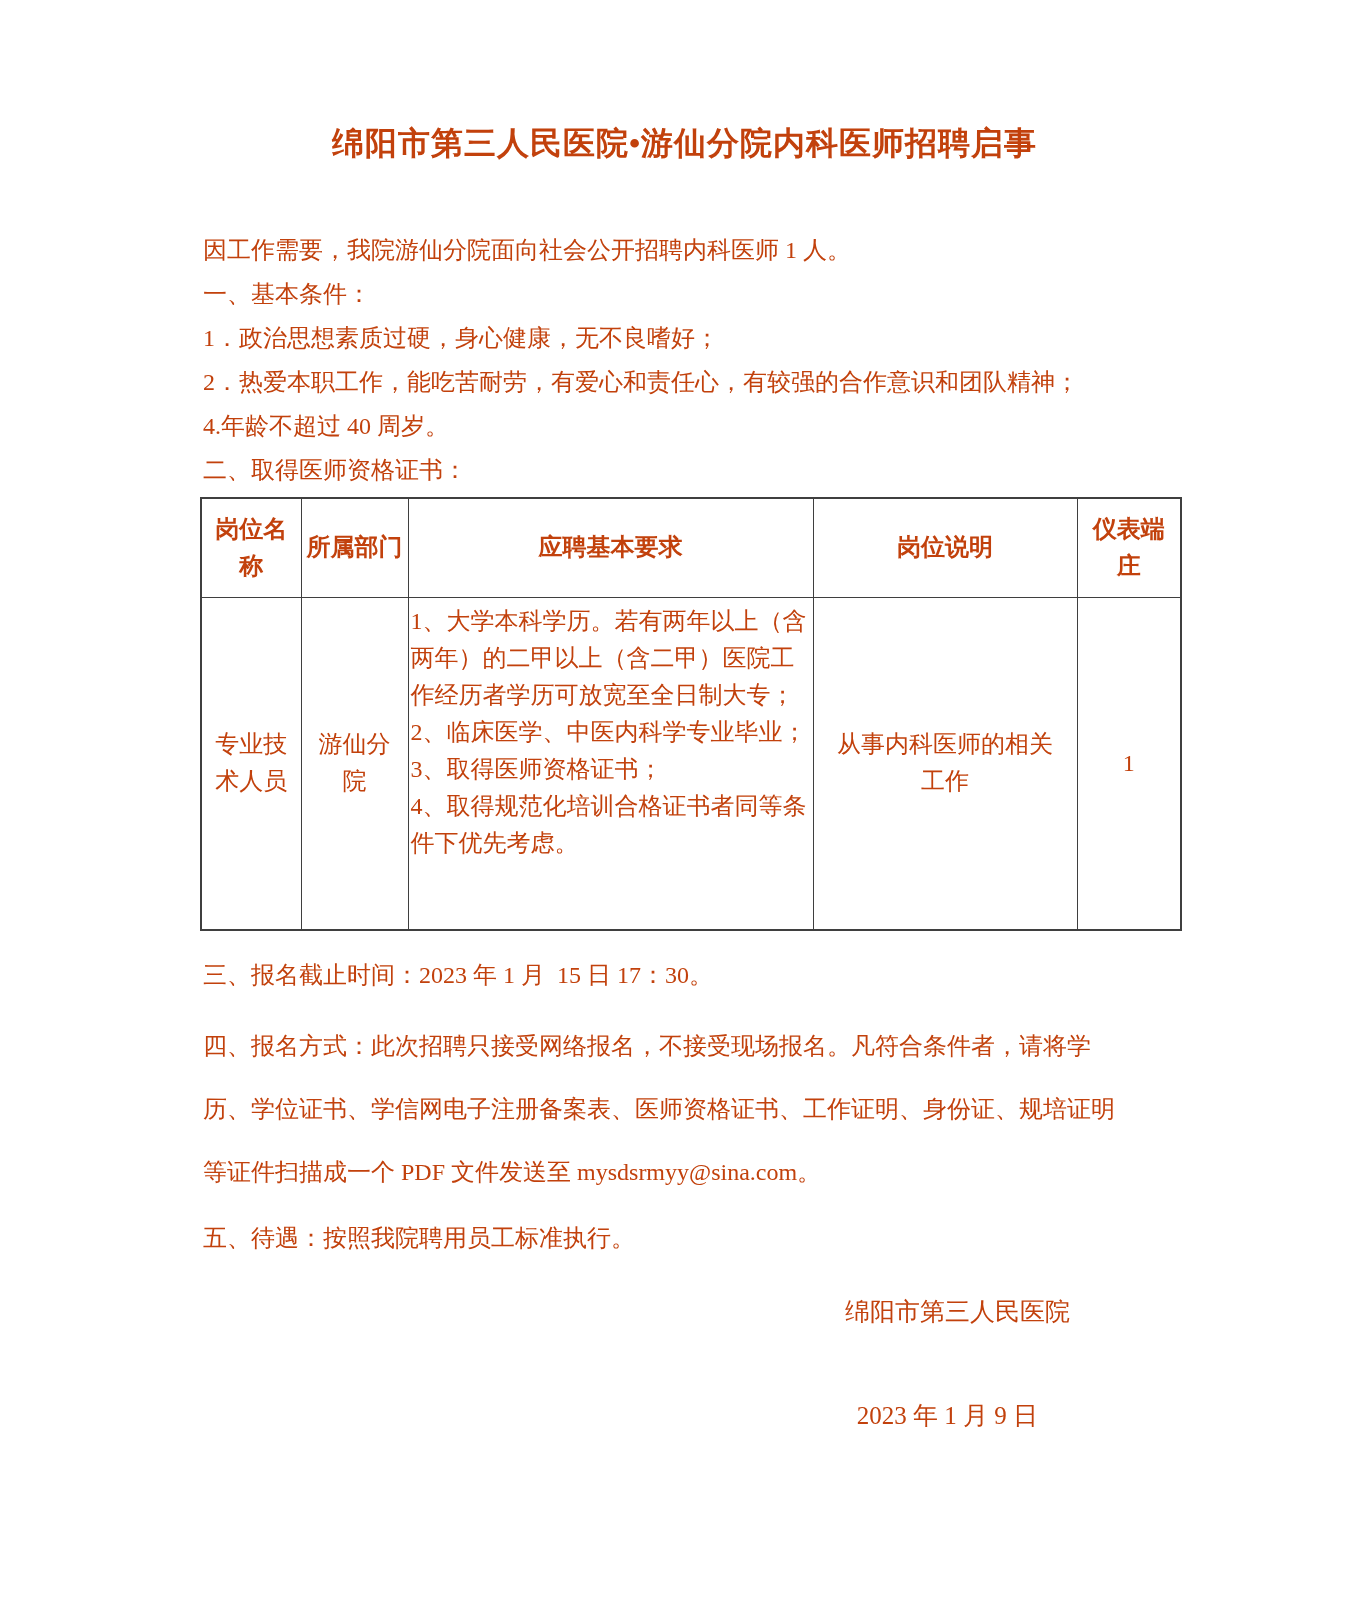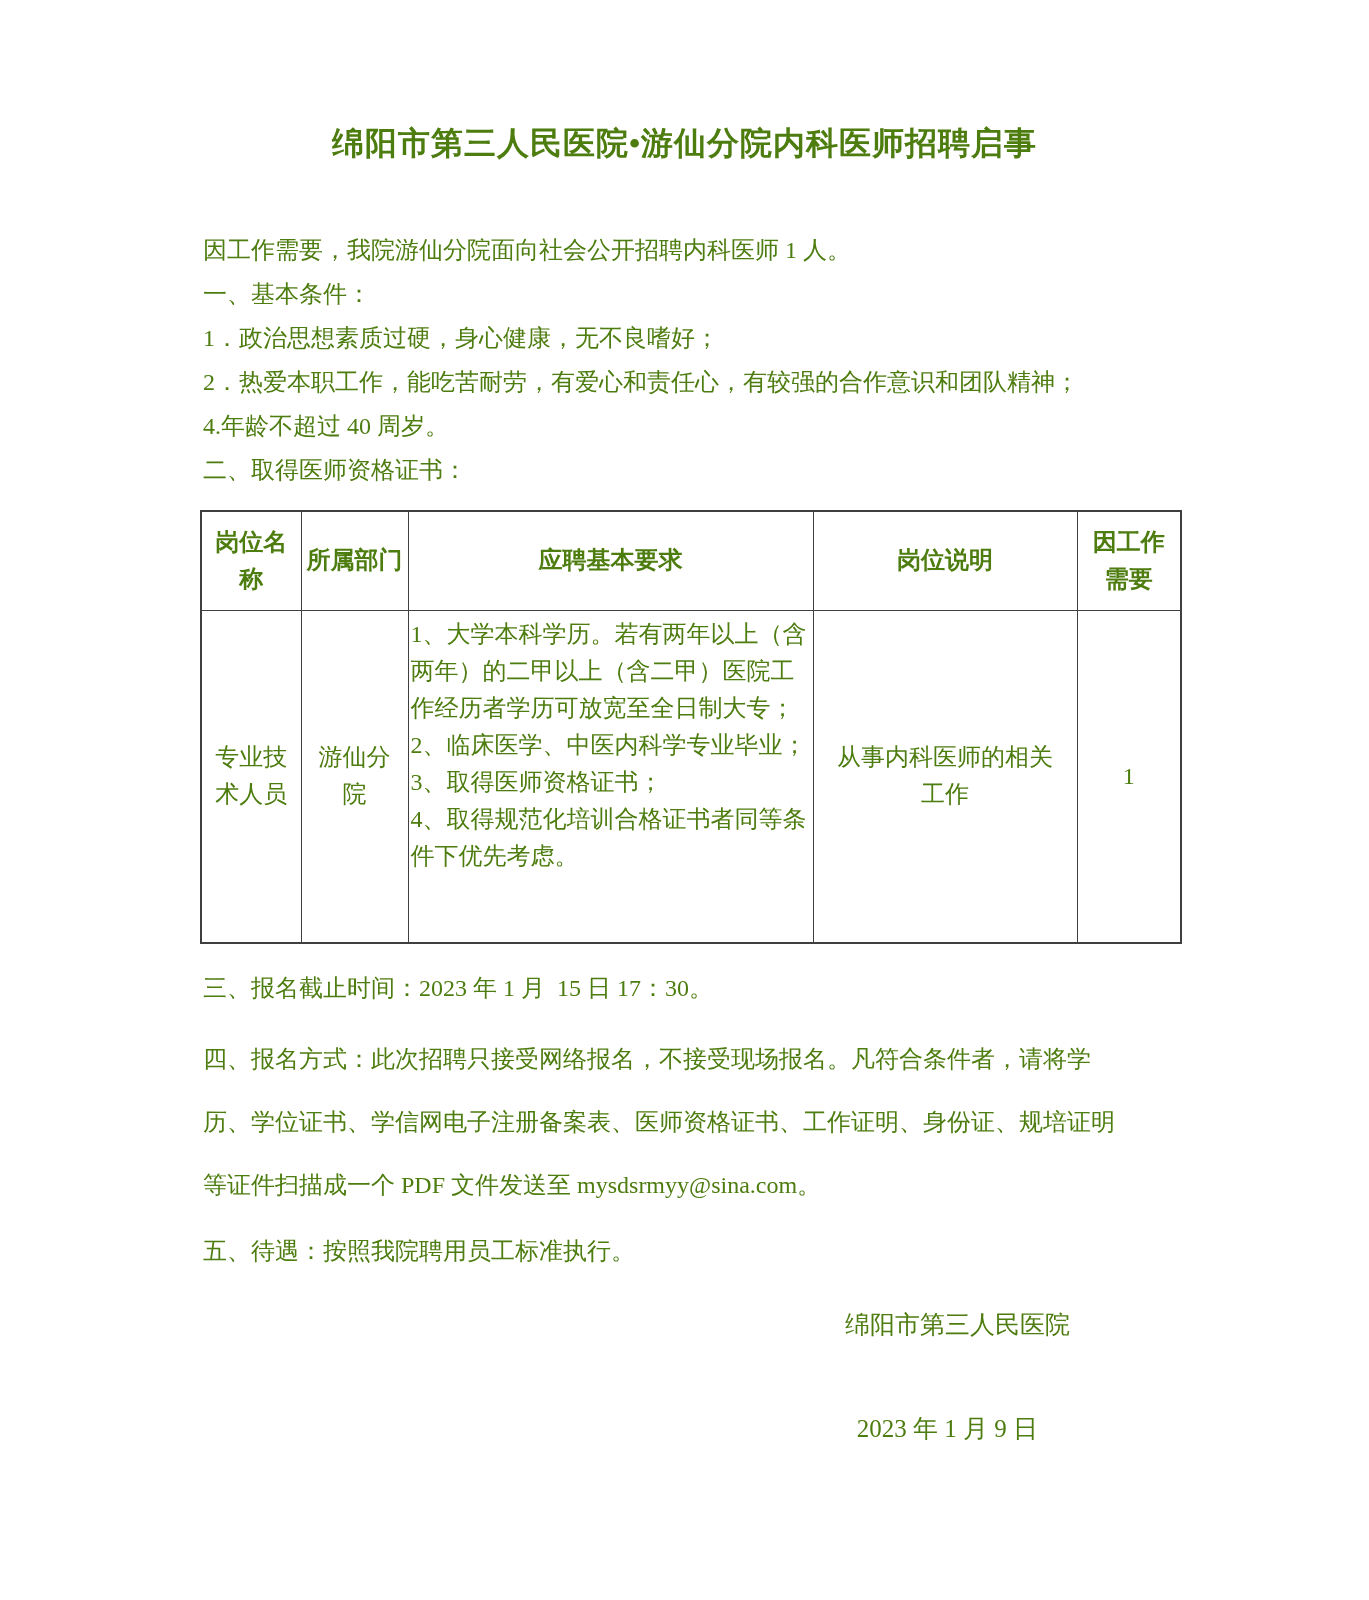--- a/index.html
+++ b/index.html
@@ -6,21 +6,21 @@
     margin: 0;
     padding: 0;
     background: #ffffff;
   }
   .page {
     position: relative;
     width: 1369px;
     height: 1600px;
     background: #ffffff;
     font-family: "Liberation Serif", "DejaVu Serif", serif;
-    color: #4d7c0f;
+    color: #c2410c;
     overflow: hidden;
   }
   .content {
     margin-left: 200px;
     width: 980px;
   }
   .title {
     margin: 0;
     padding-top: 126px;
     text-align: center;
@@ -30,21 +30,21 @@
     letter-spacing: 1px;
   }
   .line {
     margin: 0;
     padding-left: 3px;
     font-size: 24px;
     line-height: 44px;
     white-space: pre-wrap;
   }
   .intro { margin-top: 68px; }
-  .tablewrap { margin-top: 18px; }
+  .tablewrap { margin-top: 5px; }
   table.positions {
     border-collapse: collapse;
     table-layout: fixed;
     width: 980px;
     border: 2px solid #3f3f3f;
   }
   table.positions th,
   table.positions td {
     border: 1px solid #3f3f3f;
     font-size: 24px;
@@ -138,21 +138,21 @@
           <col style="width:405px">
           <col style="width:264px">
           <col style="width:104px">
         </colgroup>
         <thead>
           <tr>
             <th class="c1">岗位名称</th>
             <th class="c2">所属部门</th>
             <th class="c3">应聘基本要求</th>
             <th class="c4">岗位说明</th>
-            <th class="c5">因工作需要</th>
+            <th class="c5">仪表端庄</th>
           </tr>
         </thead>
         <tbody>
           <tr>
             <td class="c1">专业技术人员</td>
             <td class="c2">游仙分院</td>
             <td class="c3">
               <div>1、大学本科学历。若有两年以上（含两年）的二甲以上（含二甲）医院工作经历者学历可放宽至全日制大专；</div>
               <div>2、临床医学、中医内科学专业毕业；</div>
               <div>3、取得医师资格证书；</div>

